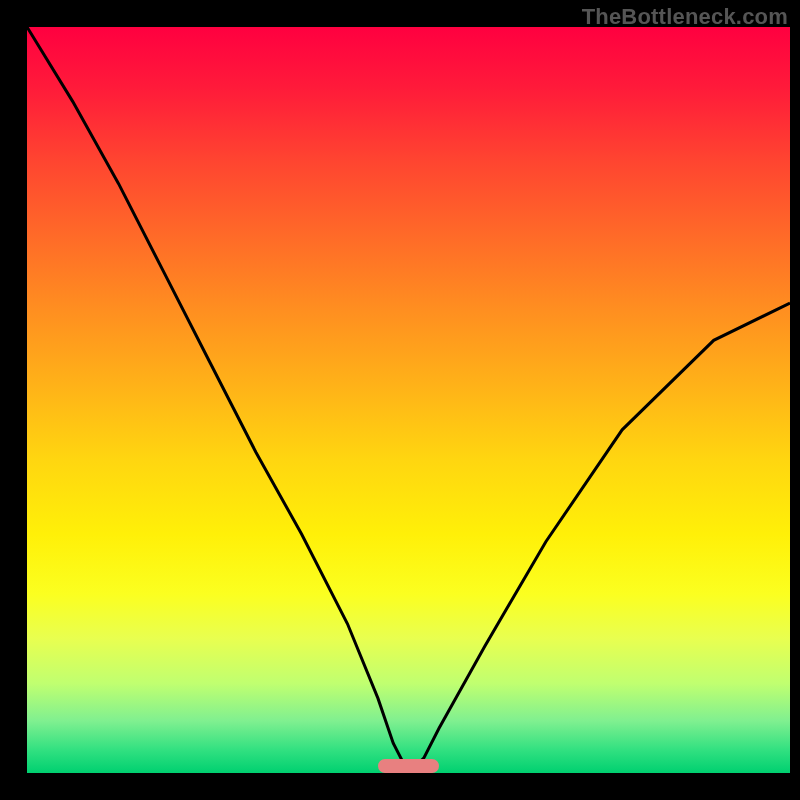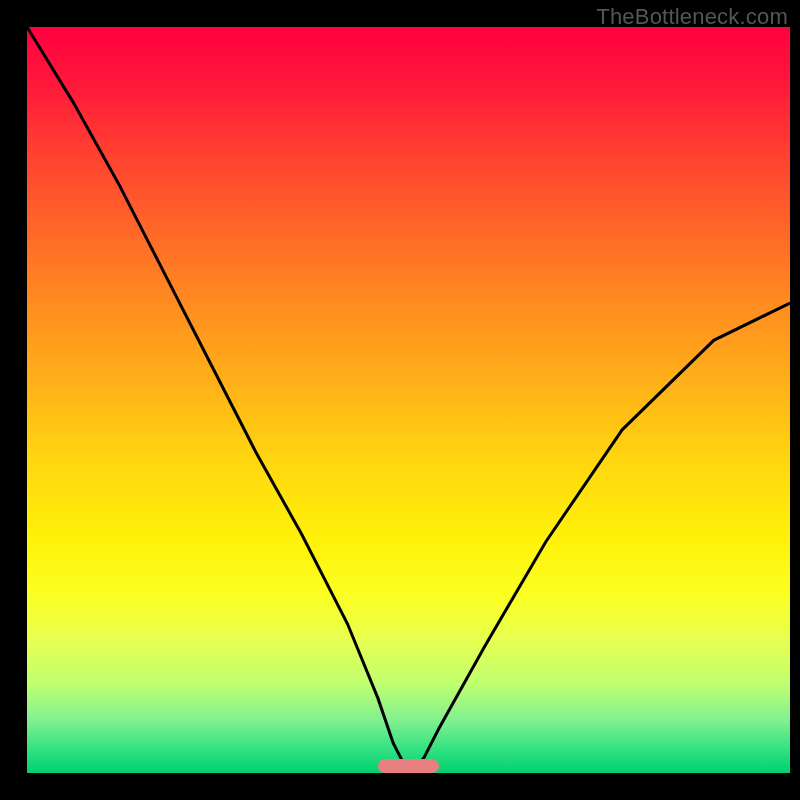--- a/index.html
+++ b/index.html
@@ -10,21 +10,21 @@
     position: relative;
     font-family: Arial, Helvetica, sans-serif;
     overflow: hidden;
   }
   .watermark {
     position: absolute;
     top: 4px;
     right: 12px;
     color: #555;
     font-size: 22px;
-    font-weight: 400;
+    font-weight: 700;
     letter-spacing: 0.2px;
     z-index: 10;
   }
   .chart-area {
     position: absolute;
     left: 27px;
     right: 10px;
     top: 27px;
     bottom: 27px;
     background: linear-gradient(to bottom,

